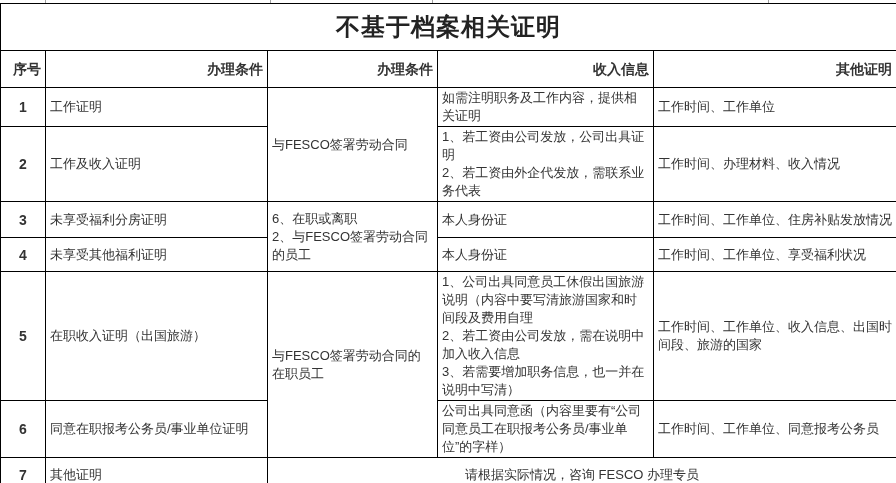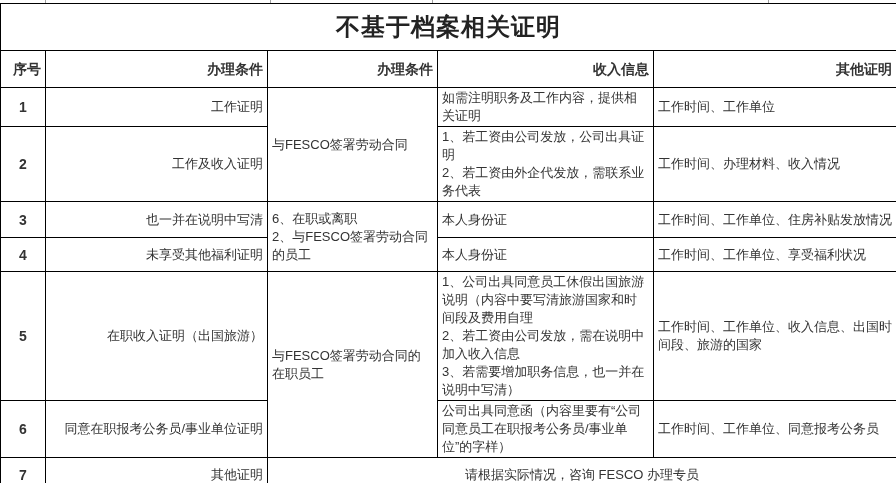--- a/index.html
+++ b/index.html
@@ -54,21 +54,21 @@
   td.header-cell {
     font-weight: bold;
     font-size: 14px;
     text-align: right;
   }
   td.num-cell {
     font-weight: bold;
     font-size: 14px;
     text-align: center;
   }
-  td.project-cell { text-align: right; }
+  td.project-cell { text-align: left; }
   td.condition-cell,
   td.materials-cell,
   td.keywords-cell { text-align: left; }
   td.note-cell { text-align: center; }
   .pre { white-space: pre-wrap; margin-top: 20px; }
 </style>
 </head>
 <body>
 
 <div class="top-sliver">
@@ -111,21 +111,21 @@
   <tr style="height:54px">
     <td class="num-cell">2</td>
     <td class="project-cell">工作及收入证明</td>
     <td class="materials-cell pre">1、若工资由公司发放，公司出具证明
 2、若工资由外企代发放，需联系业务代表</td>
     <td class="keywords-cell">工作时间、办理材料、收入情况</td>
   </tr>
 
   <tr style="height:36px">
     <td class="num-cell">3</td>
-    <td class="project-cell">也一并在说明中写清</td>
+    <td class="project-cell">未享受福利分房证明</td>
     <td class="condition-cell pre" rowspan="2">6、在职或离职
 2、与FESCO签署劳动合同的员工</td>
     <td class="materials-cell">本人身份证</td>
     <td class="keywords-cell">工作时间、工作单位、住房补贴发放情况</td>
   </tr>
 
   <tr style="height:34px">
     <td class="num-cell">4</td>
     <td class="project-cell">未享受其他福利证明</td>
     <td class="materials-cell">本人身份证</td>

